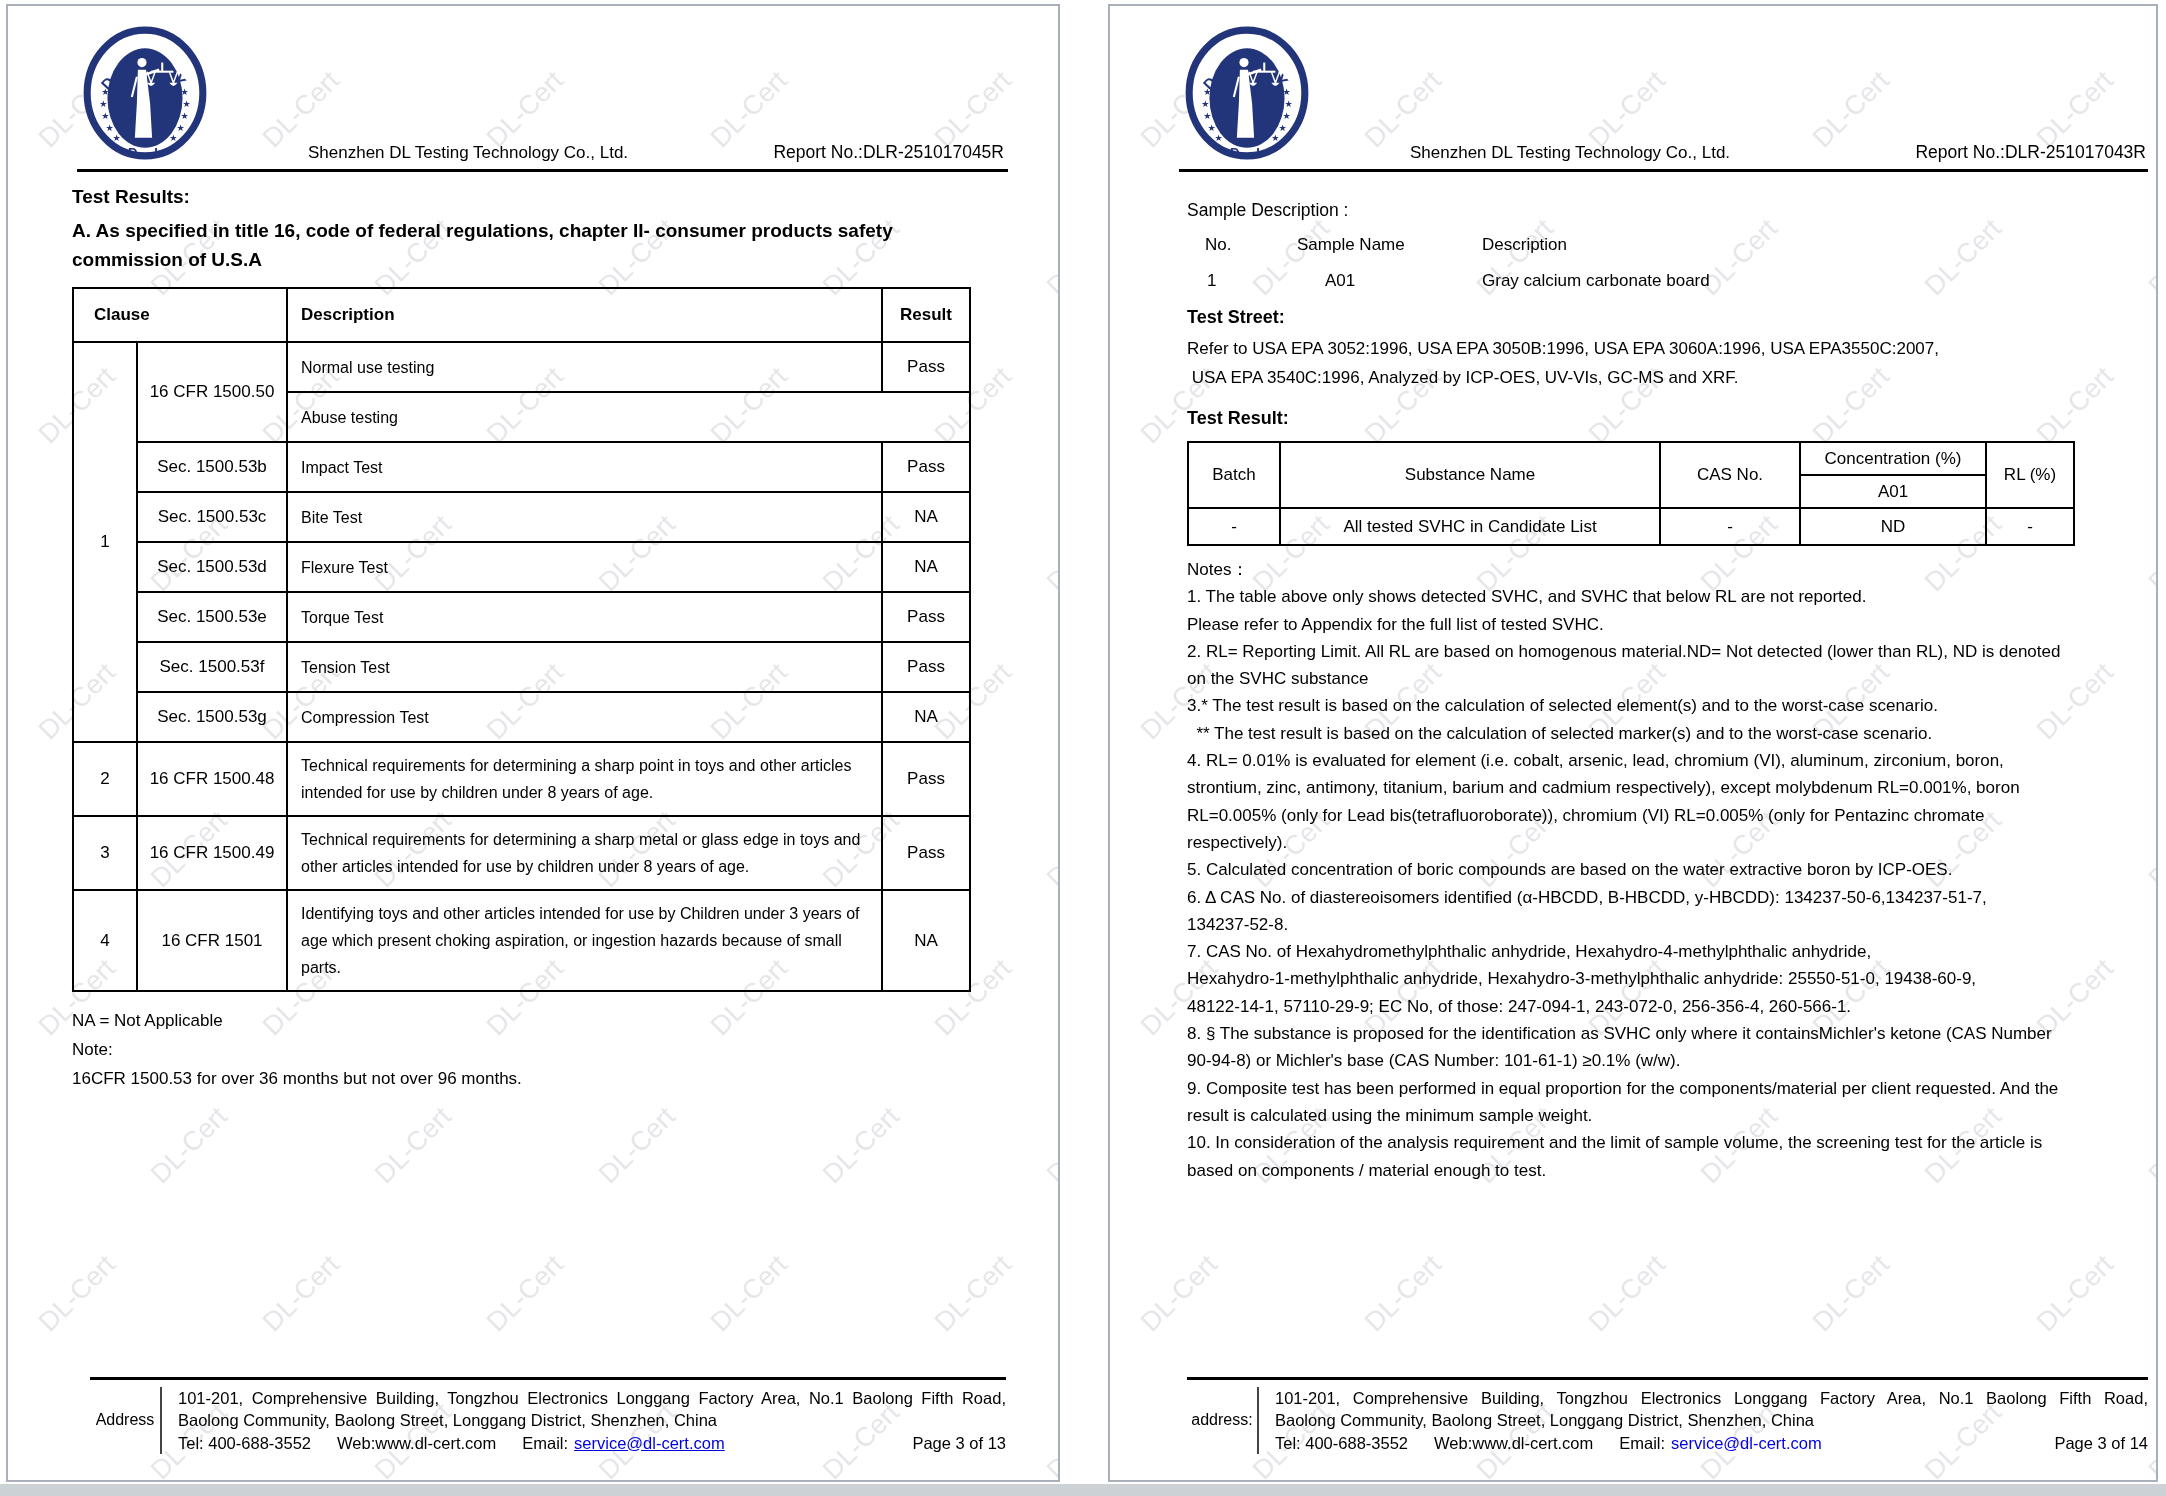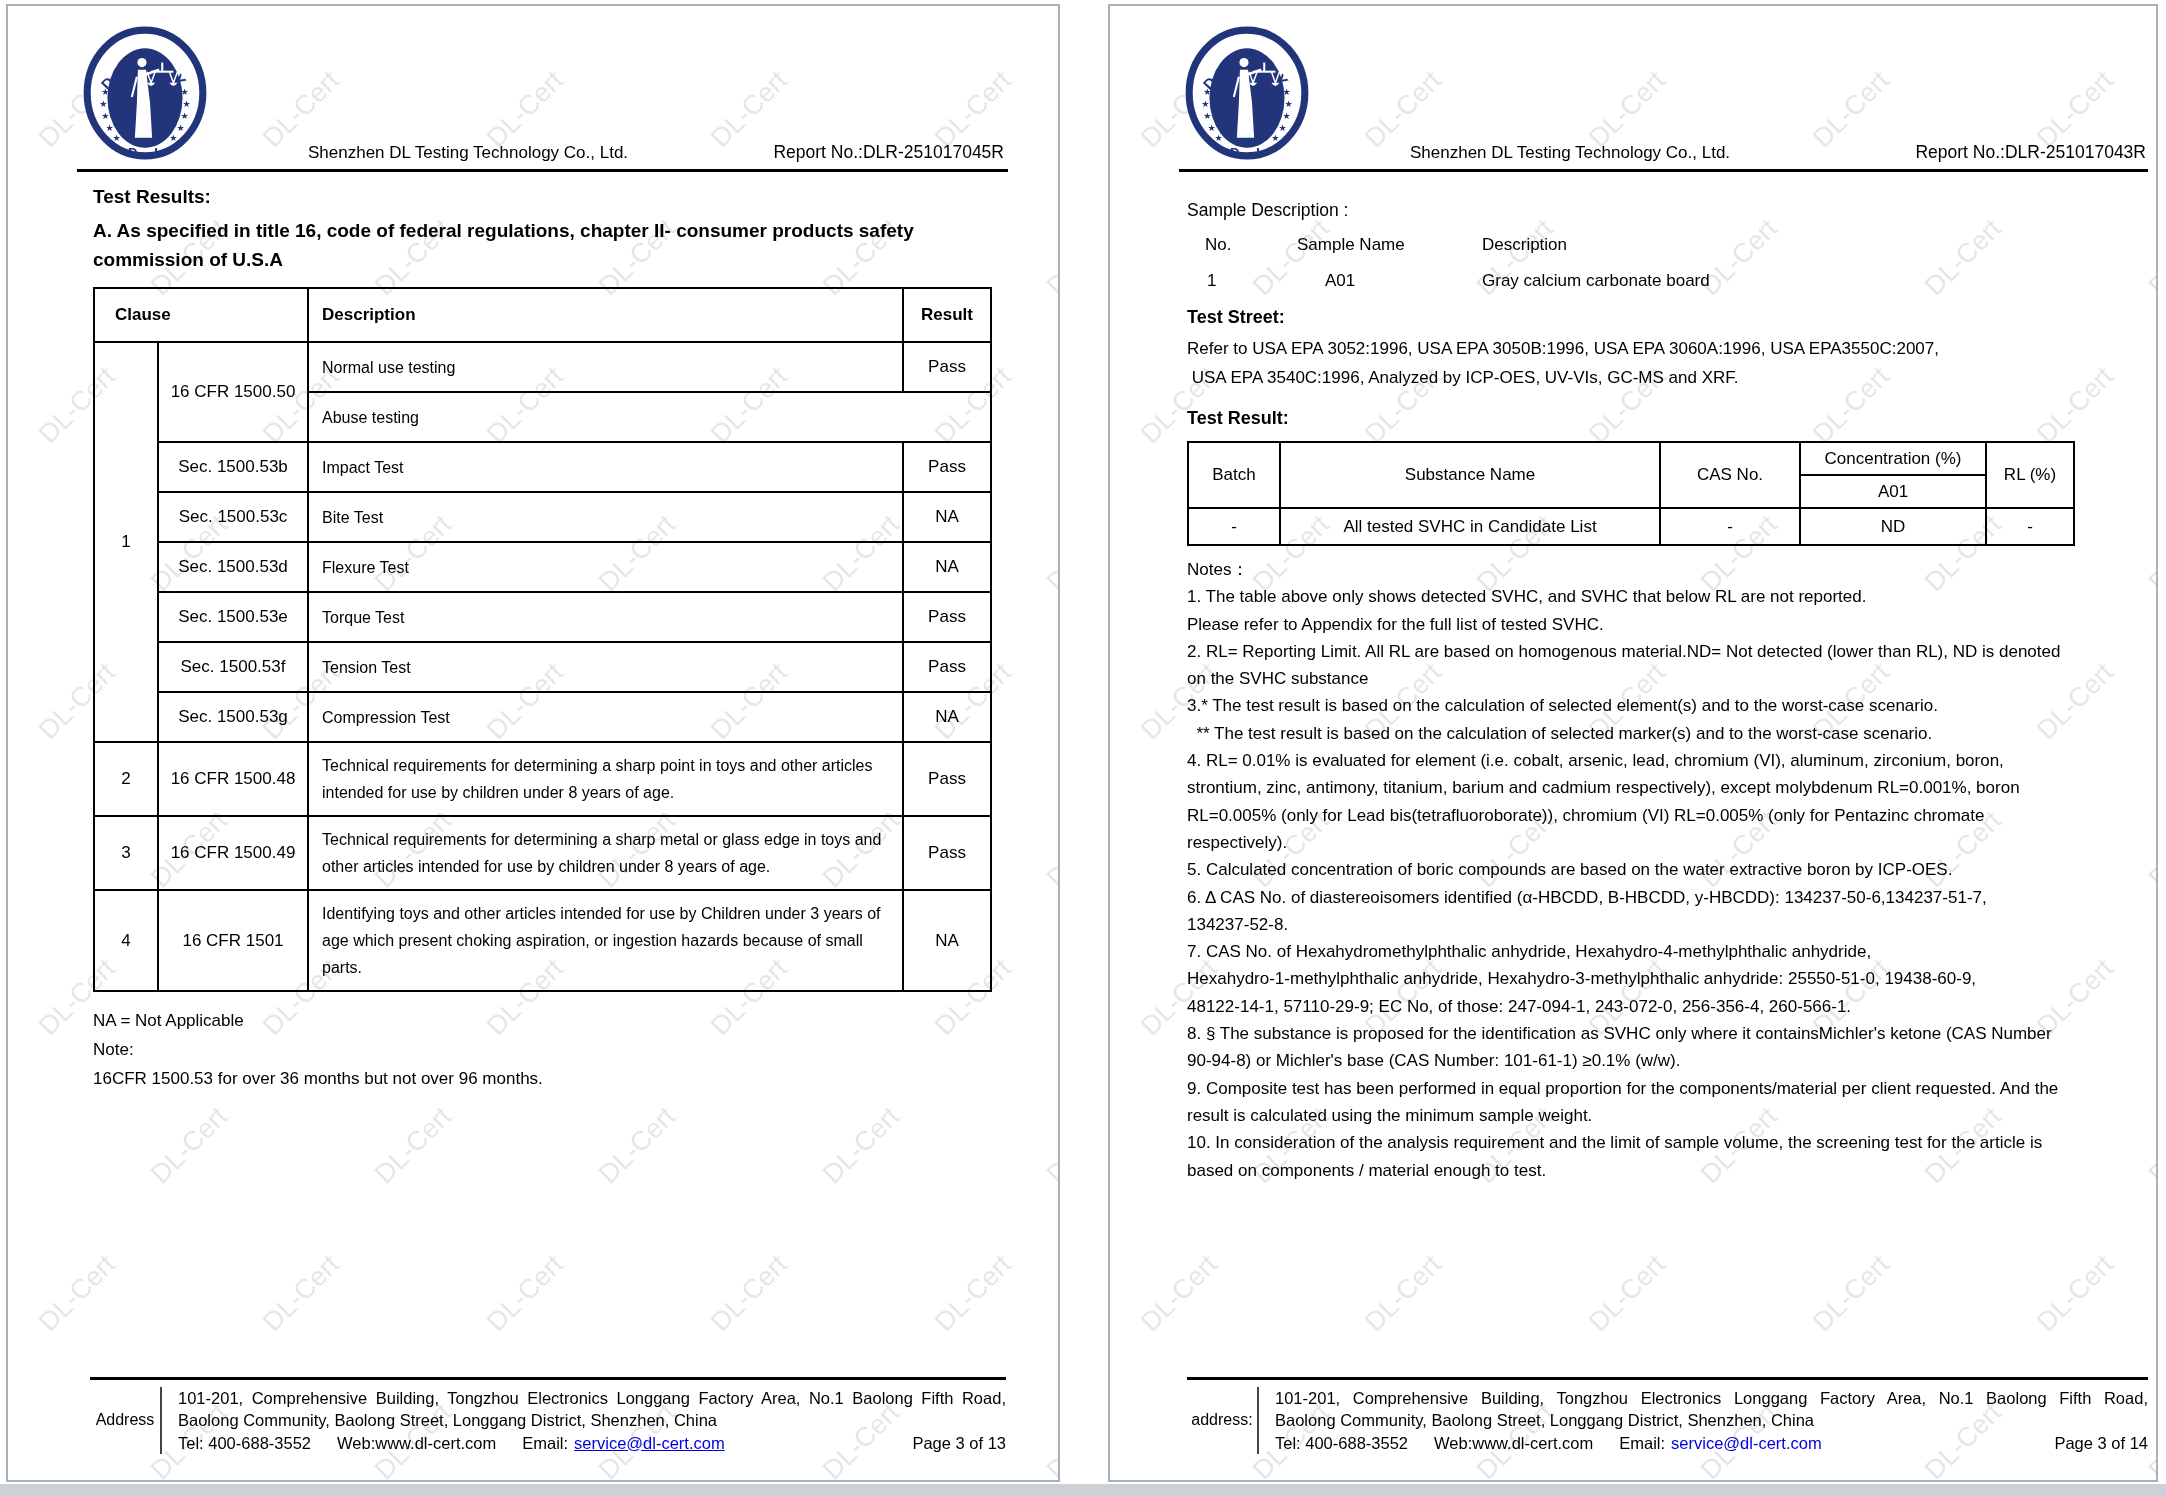--- a/index.html
+++ b/index.html
@@ -24,21 +24,21 @@
   .hdr-rule{position:absolute;bottom:0;height:3px;background:#000;}
   .page-left .hdr-rule{left:69px;right:50px;}
   .page-right .hdr-rule{left:69px;right:8px;}
   .logo{position:absolute;top:18px;left:72px;}
   .company{position:absolute;bottom:9px;left:300px;font-size:17px;}
   .report-no{position:absolute;bottom:9px;font-size:17.5px;}
   .page-left .report-no{right:54px;margin-top:40px;}
   .page-right .report-no{right:10px;}
 
   
-  .lp-body{position:absolute;top:166px;left:85px;right:52px;}
+  .lp-body{position:absolute;top:166px;left:64px;right:52px;}
   .l-title{margin-top:14px;font-size:19px;font-weight:bold;}
   .l-sub{margin-top:8px;font-size:19px;font-weight:bold;line-height:29px;}
   table.cfr{border-collapse:collapse;margin-top:13px;width:897px;table-layout:fixed;}
   table.cfr th,table.cfr td{border:2px solid #000;font-size:17px;font-weight:normal;}
   table.cfr th{font-weight:bold;height:50px;}
   .th-clause{text-align:left;padding-left:20px;}
   .th-desc{text-align:left;padding-left:13px;}
   .th-res{text-align:center;}
   .cfr .cell-center{text-align:center;padding:0 2px;}
   .cfr .cell-desc{text-align:left;padding:9px 4px 9px 13px;line-height:27px;font-size:16px;}

